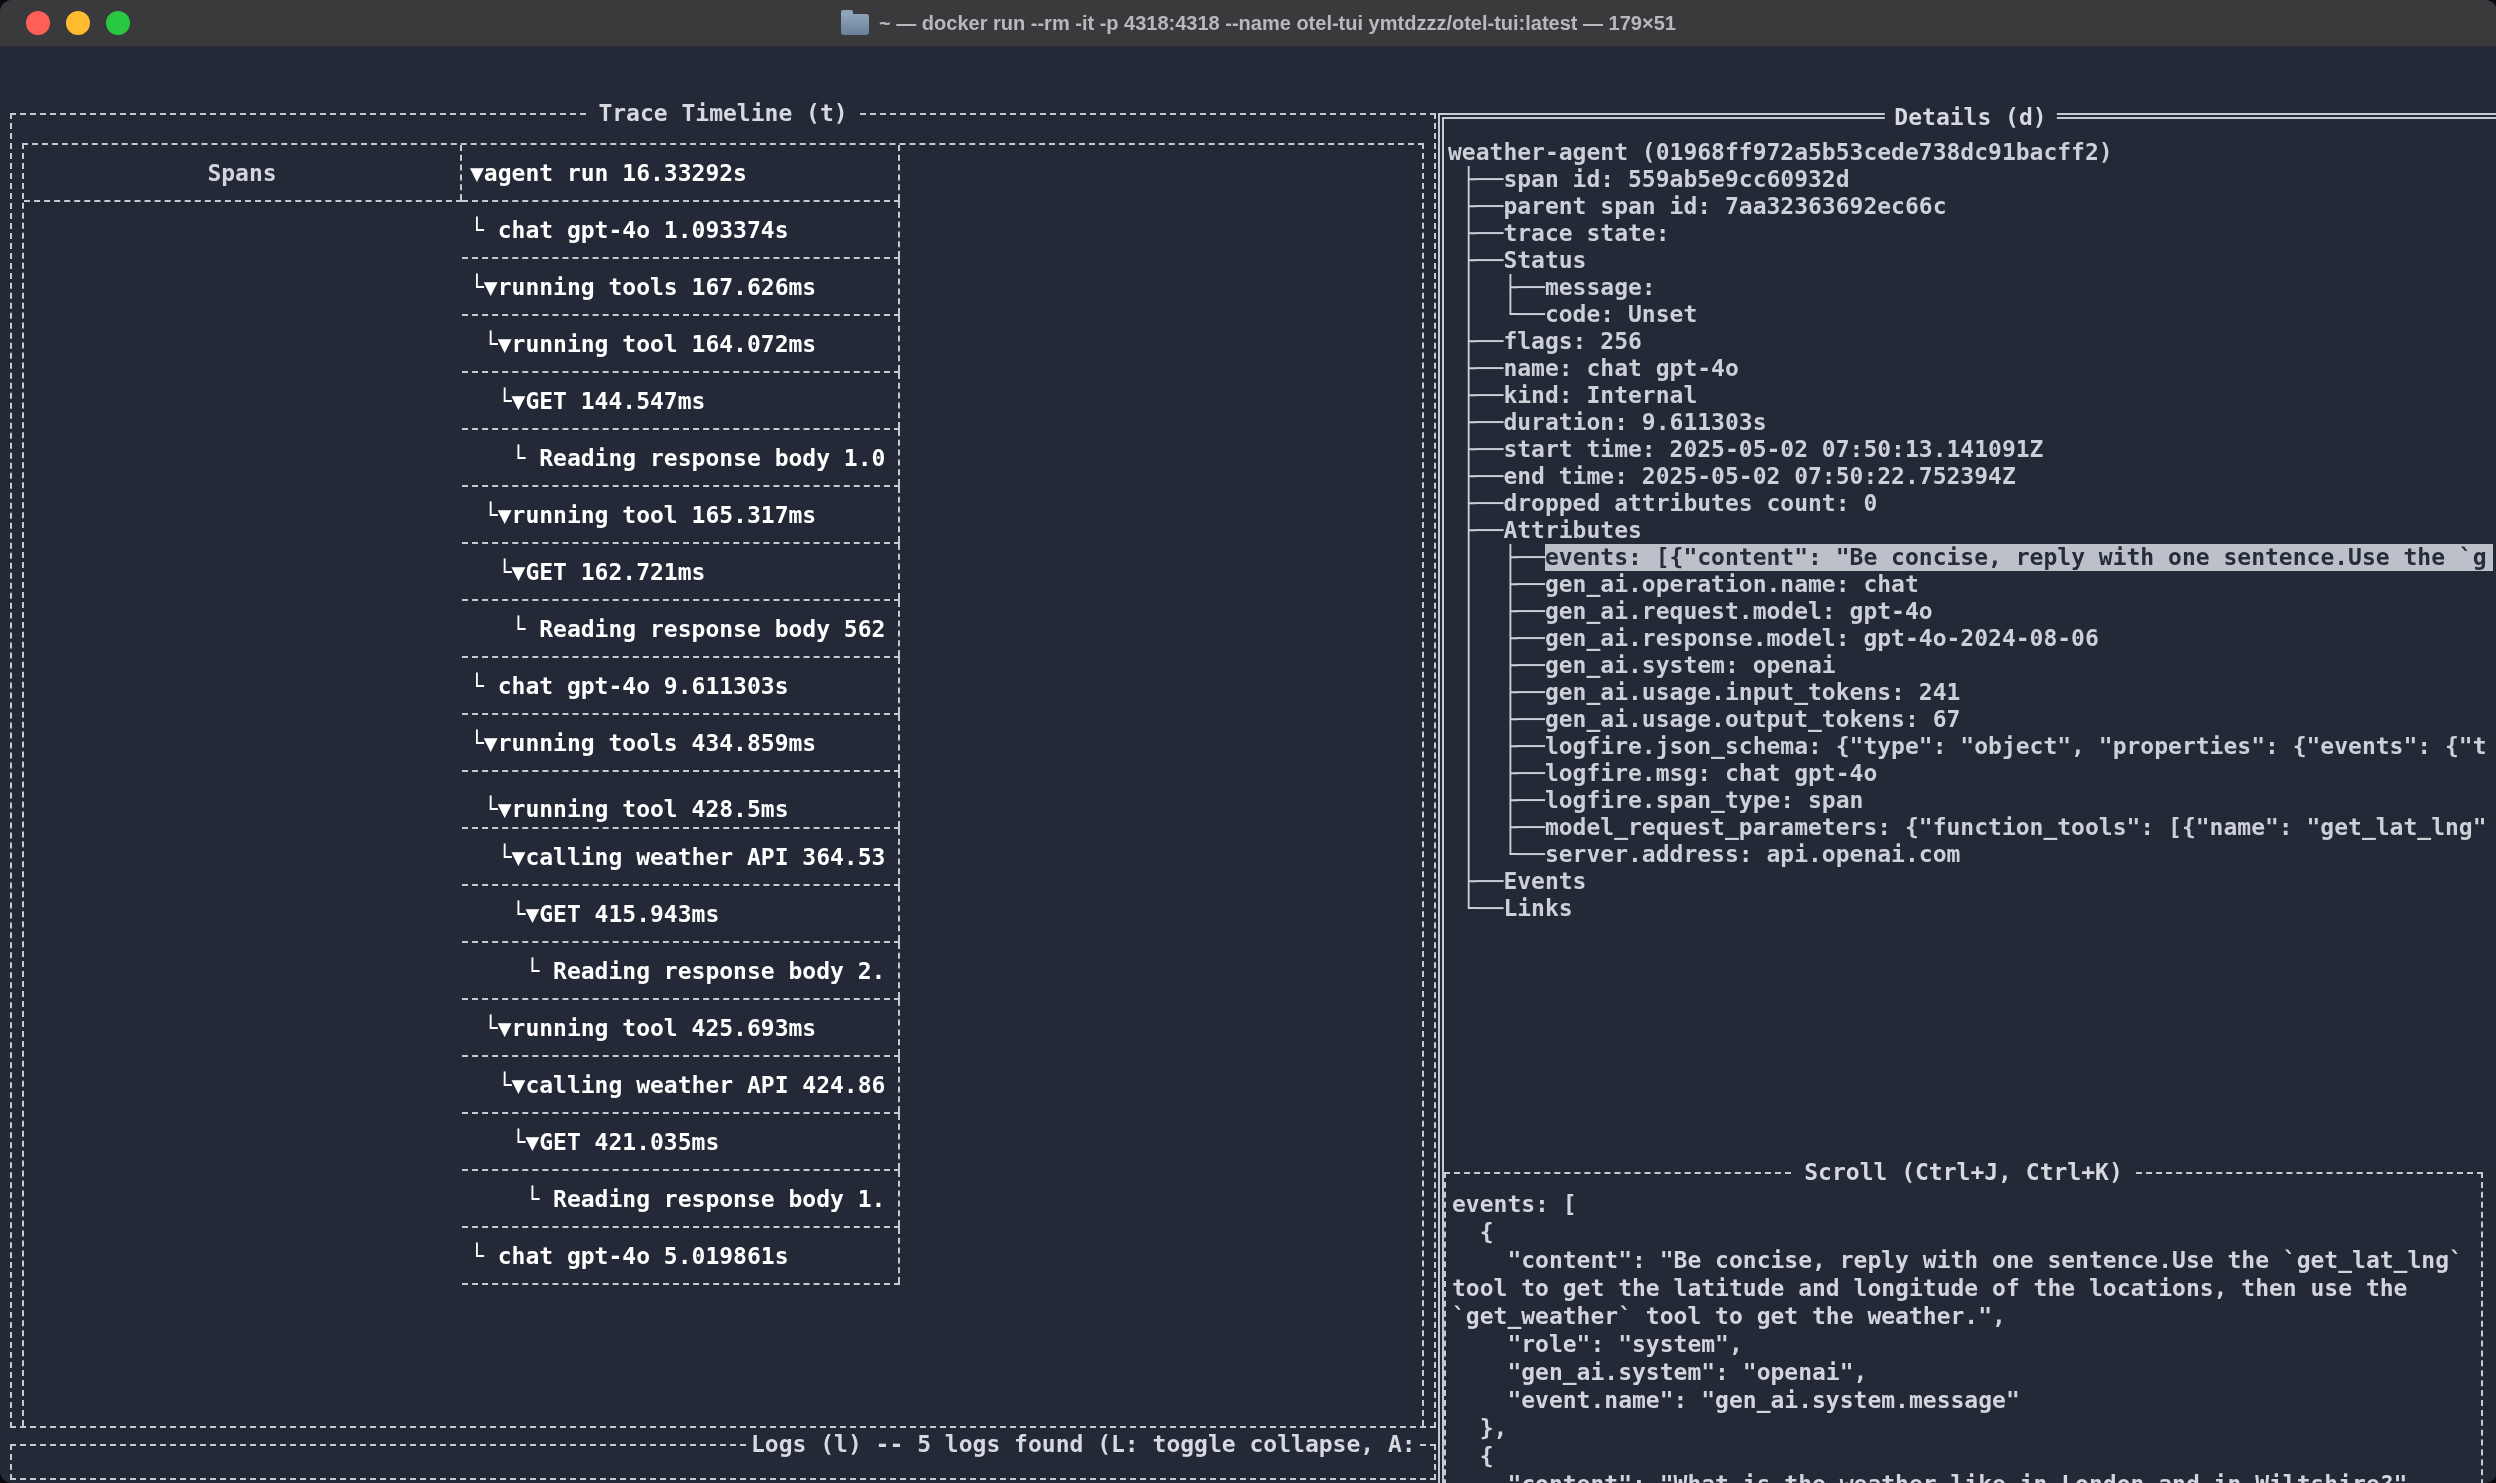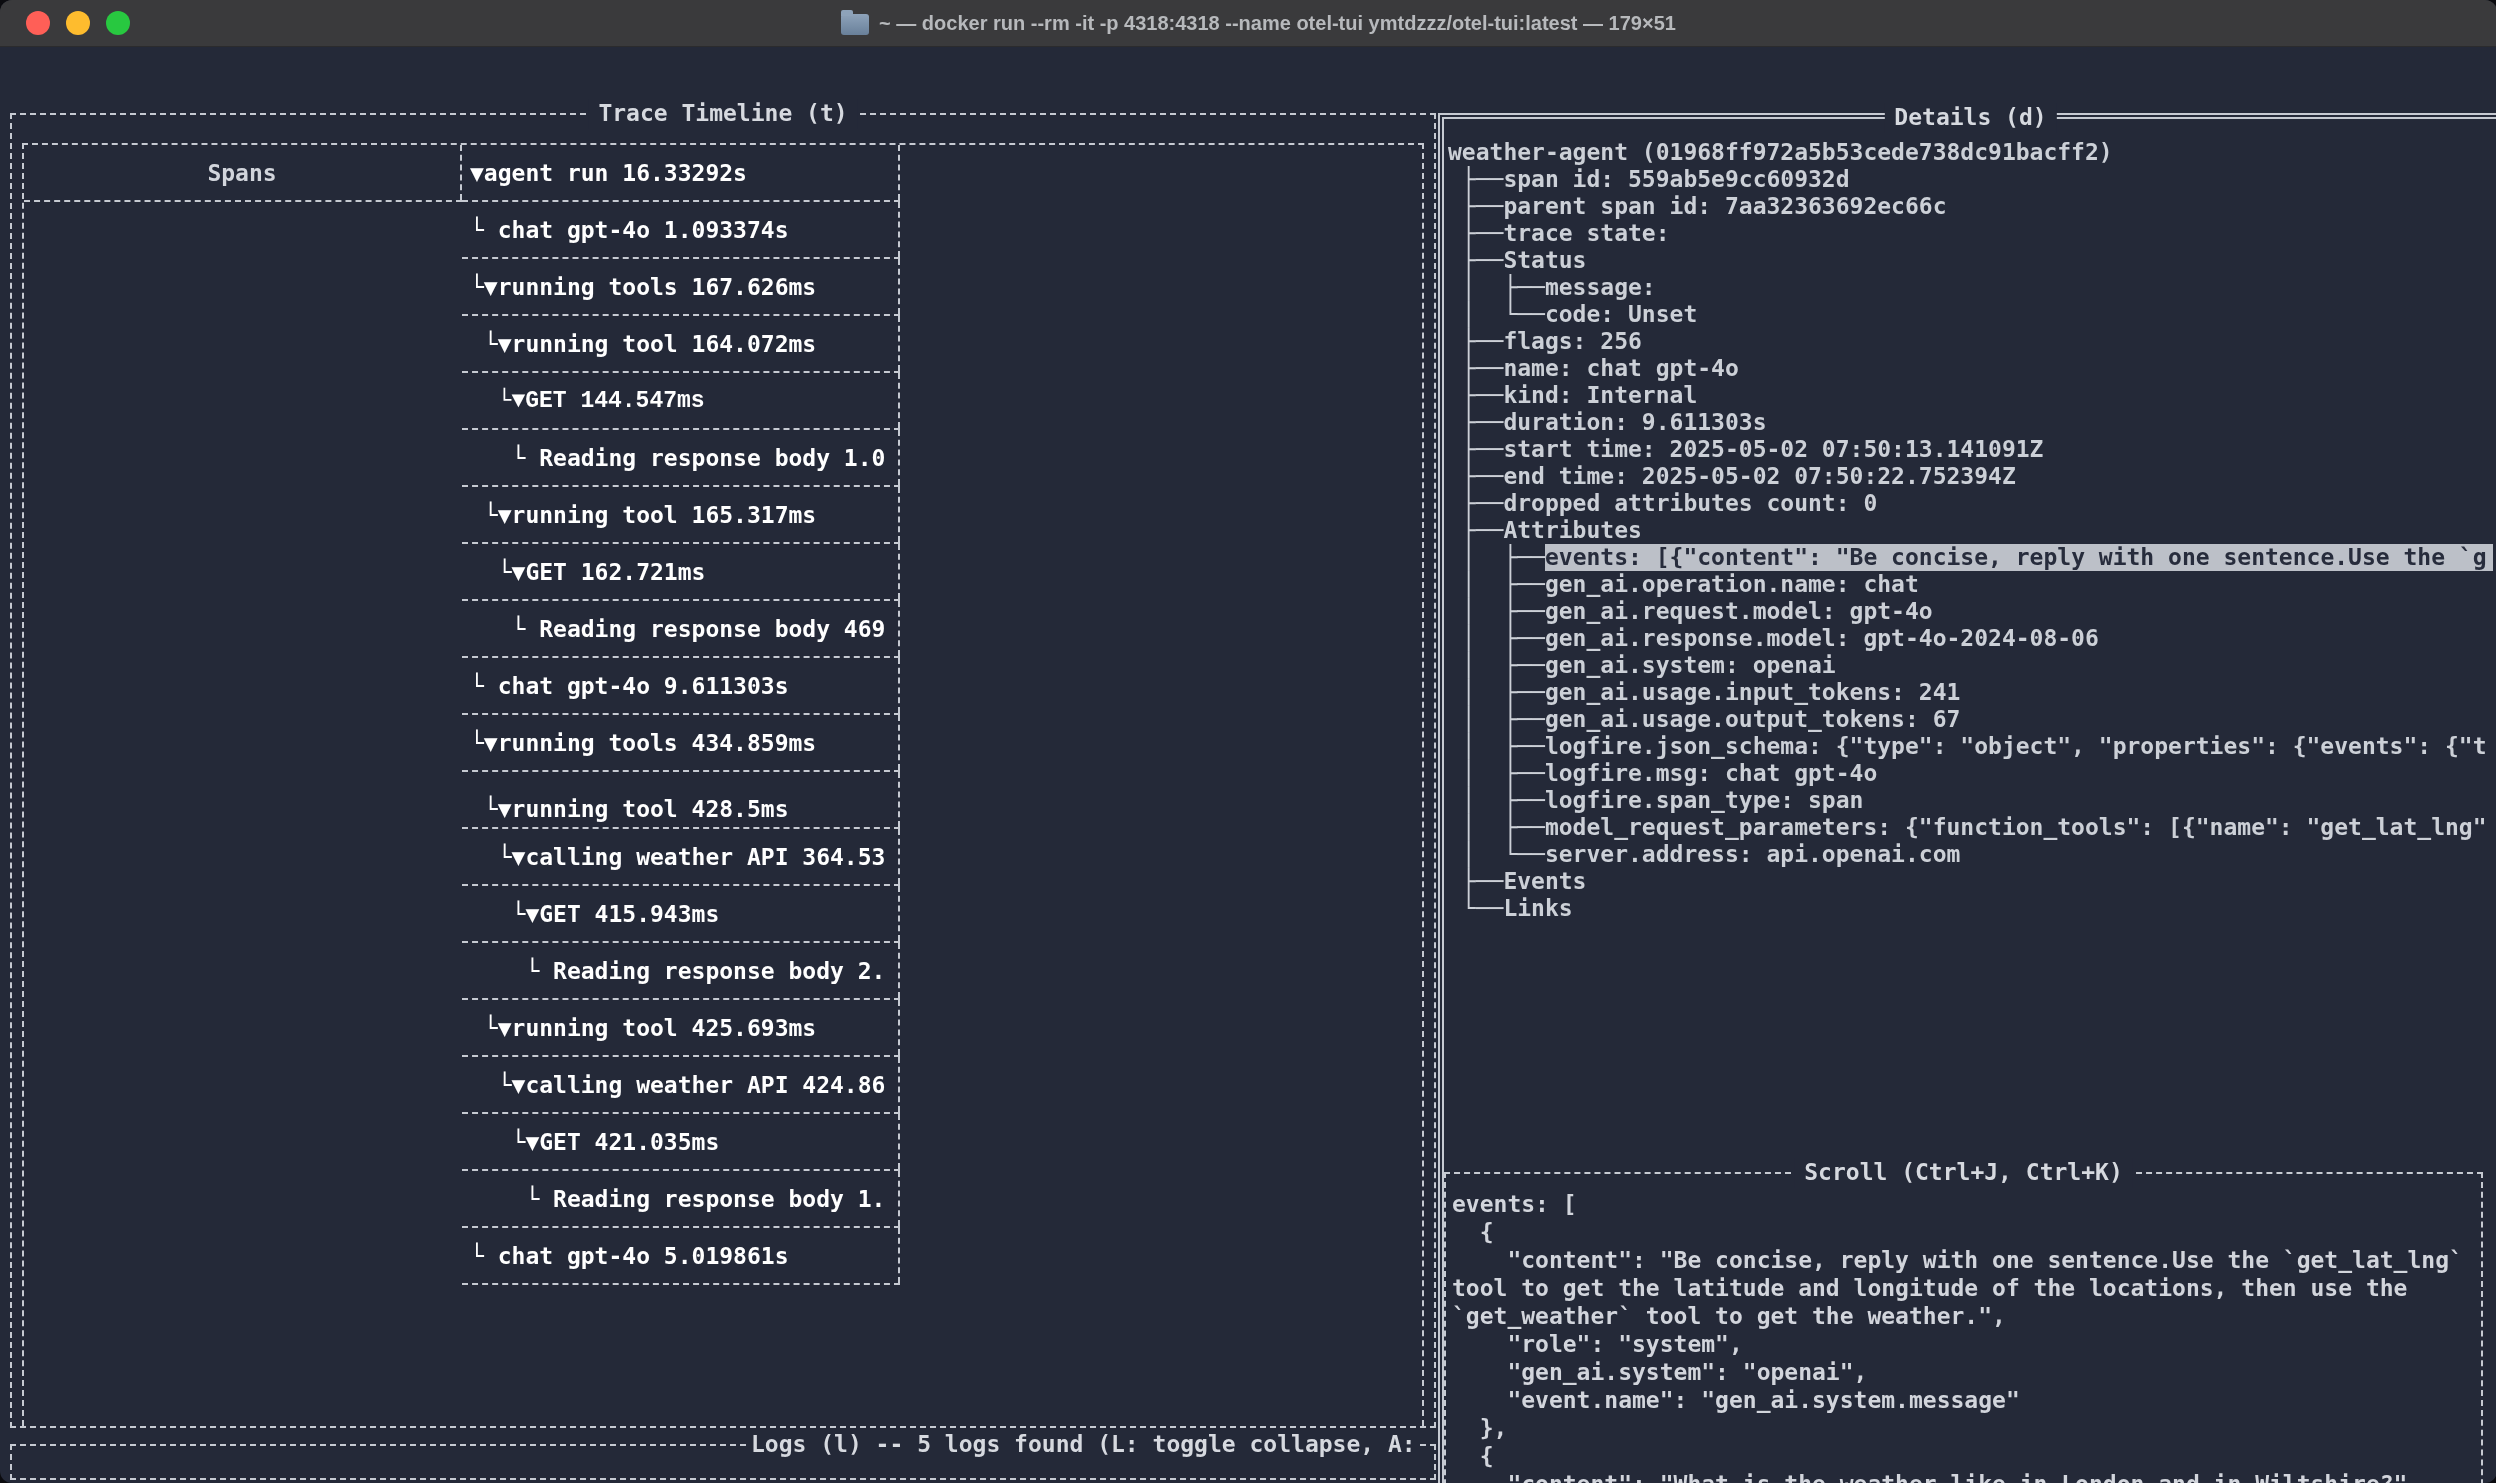--- a/index.html
+++ b/index.html
@@ -143,21 +143,21 @@
             <div class="t-row">
               <div class="t-cell-spans">
                 <span class="span-label" style="padding-left: calc(1ch + 8px);">└▼running tool 164.072ms</span>
               </div>
               <div class="t-cell-time">
                 <div class="bar block" style="left: 7.3%; width: 1.5%;"></div>
               </div>
             </div>
             <div class="t-row">
               <div class="t-cell-spans">
-                <span class="span-label" style="padding-left: calc(2ch + 8px); font-family: Liberation Mono, monospace;">└▼GET 144.547ms</span>
+                <span class="span-label" style="padding-left: calc(2ch + 8px);">└▼GET 144.547ms</span>
               </div>
               <div class="t-cell-time">
                 <div class="bar block" style="left: 7.3%; width: 1.4%;"></div>
               </div>
             </div>
             <div class="t-row">
               <div class="t-cell-spans">
                 <span class="span-label" style="padding-left: calc(3ch + 8px);">└ Reading response body 1.0</span>
               </div>
               <div class="t-cell-time">
@@ -175,21 +175,21 @@
             <div class="t-row">
               <div class="t-cell-spans">
                 <span class="span-label" style="padding-left: calc(2ch + 8px);">└▼GET 162.721ms</span>
               </div>
               <div class="t-cell-time">
                 <div class="bar block" style="left: 7.3%; width: 1.4%;"></div>
               </div>
             </div>
             <div class="t-row">
               <div class="t-cell-spans">
-                <span class="span-label" style="padding-left: calc(3ch + 8px);">└ Reading response body 469</span>
+                <span class="span-label" style="padding-left: calc(3ch + 8px);">└ Reading response body 562</span>
               </div>
               <div class="t-cell-time">
                 <div class="bar line" style="left: 8.6%;"></div>
               </div>
             </div>
             <div class="t-row">
               <div class="t-cell-spans">
                 <span class="span-label" style="padding-left: calc(0ch + 8px);">└ chat gpt-4o 9.611303s</span>
               </div>
               <div class="t-cell-time">

